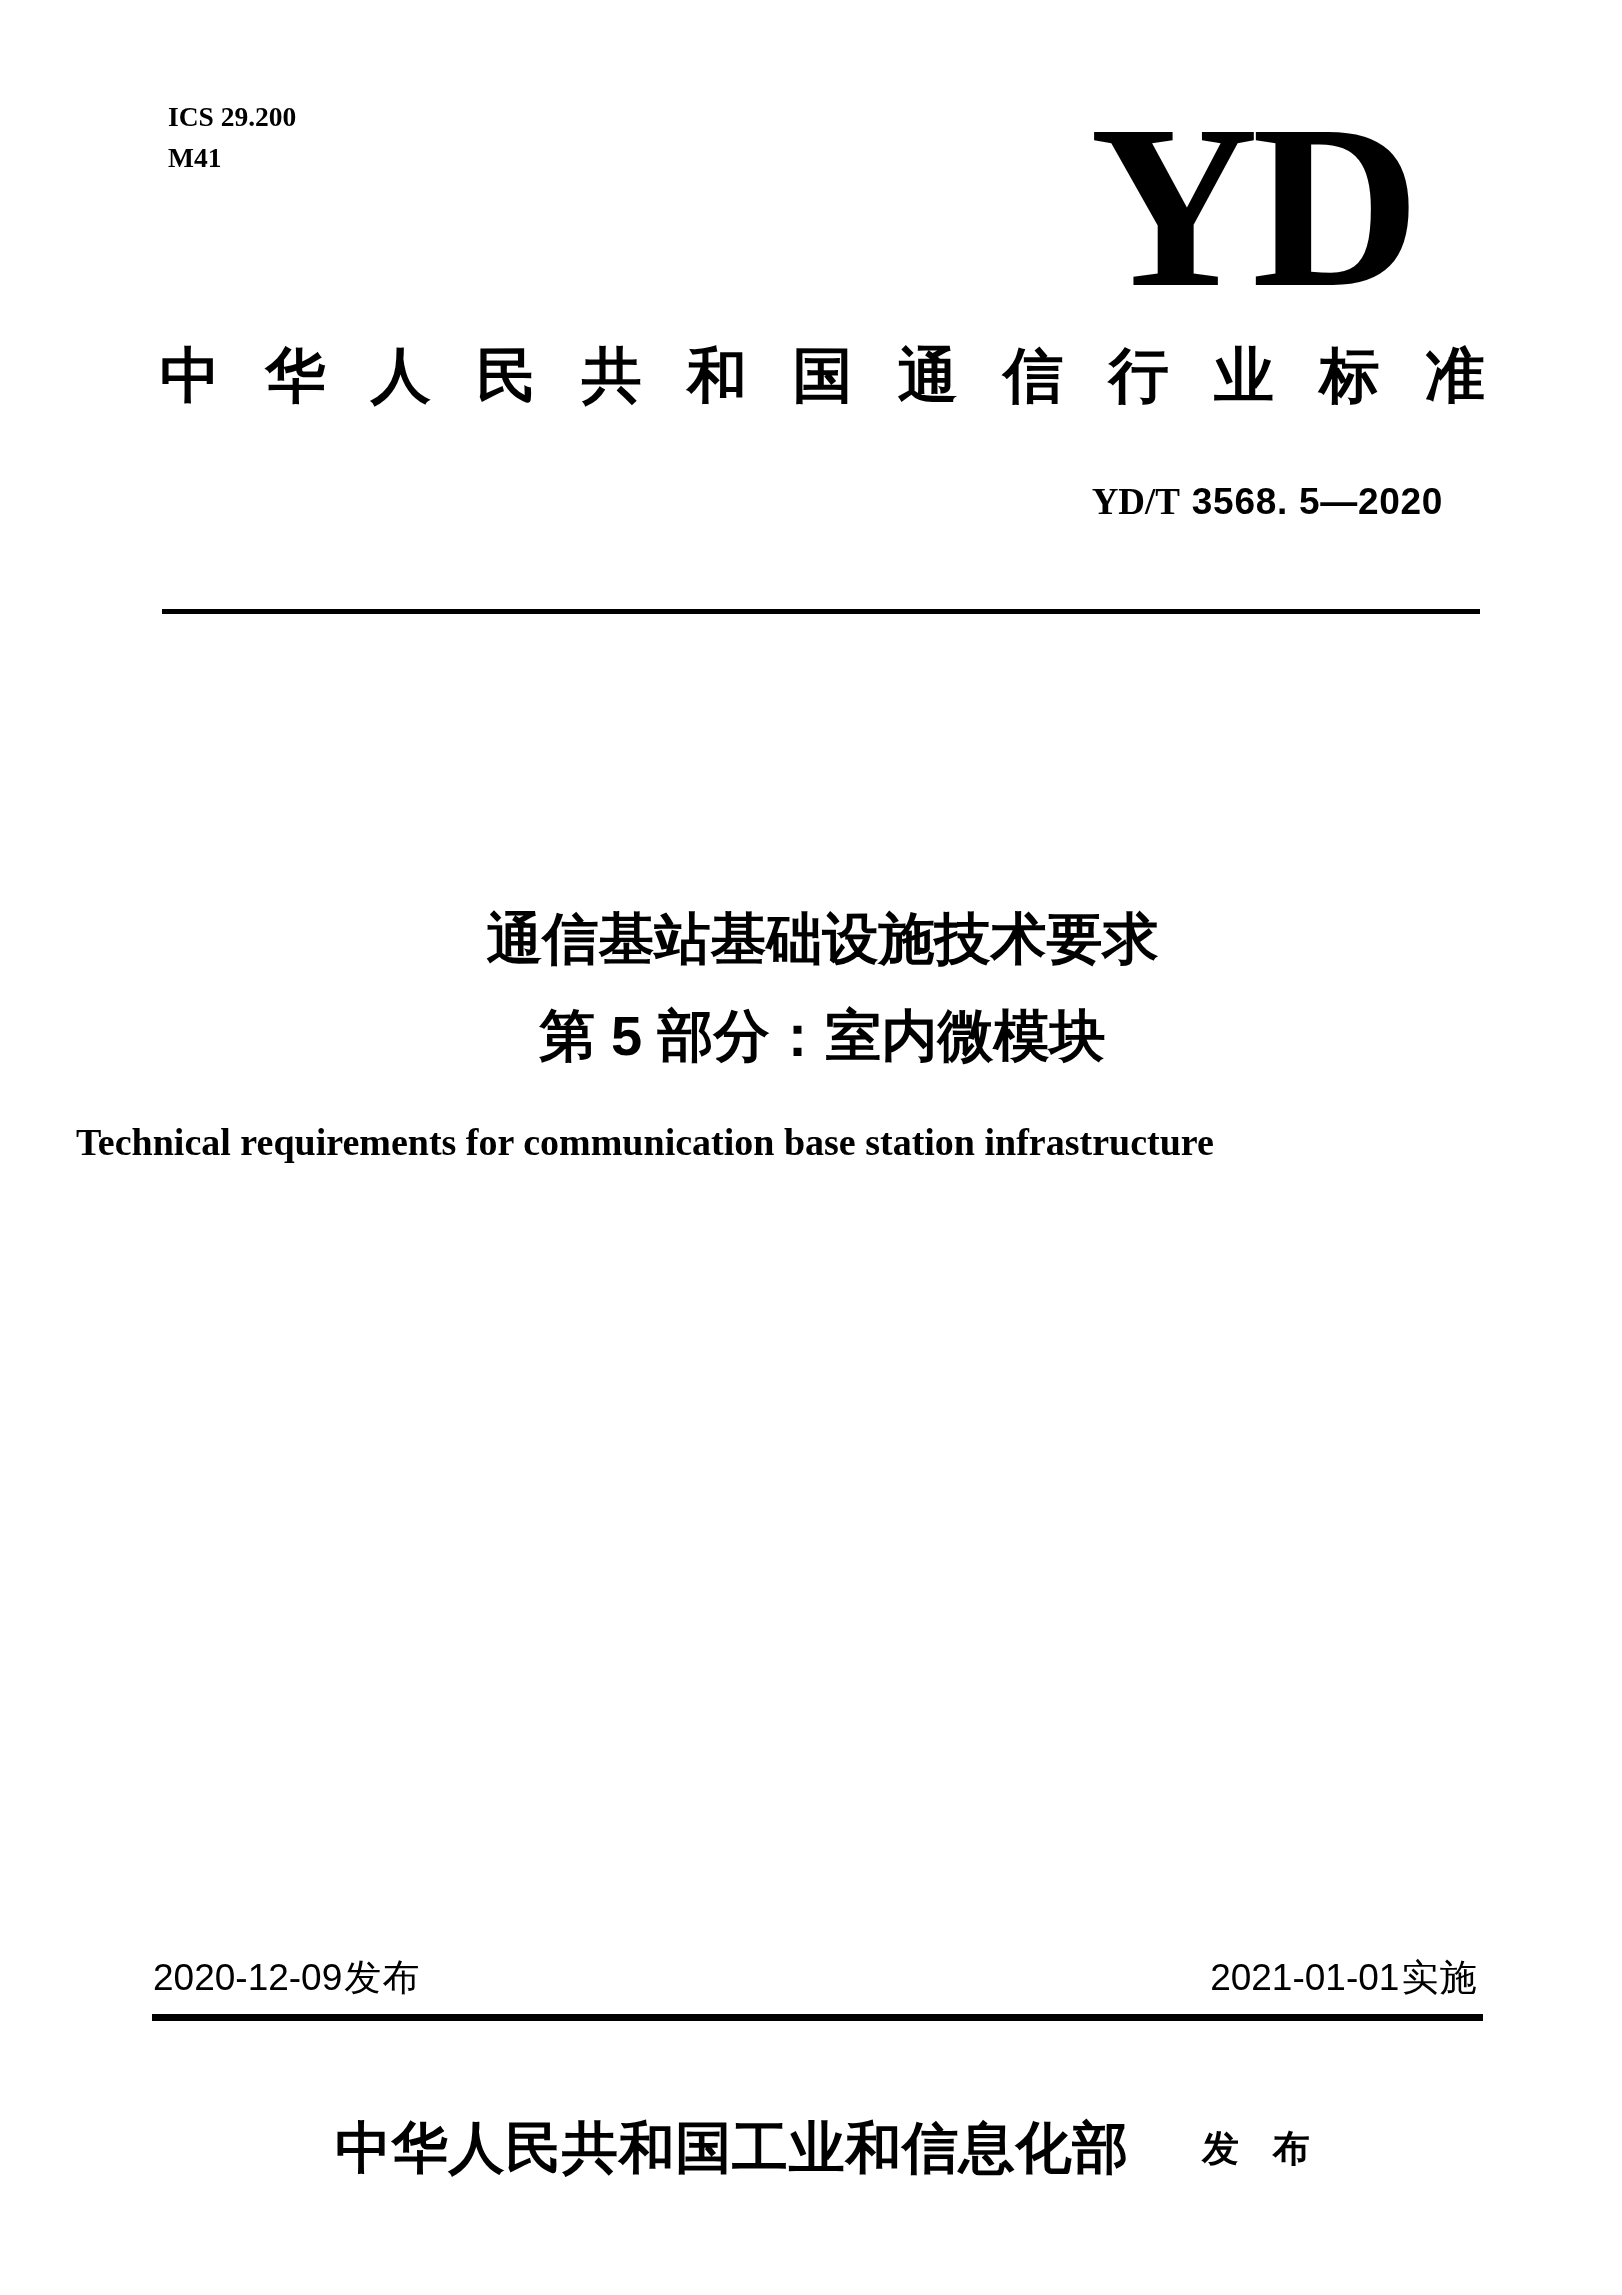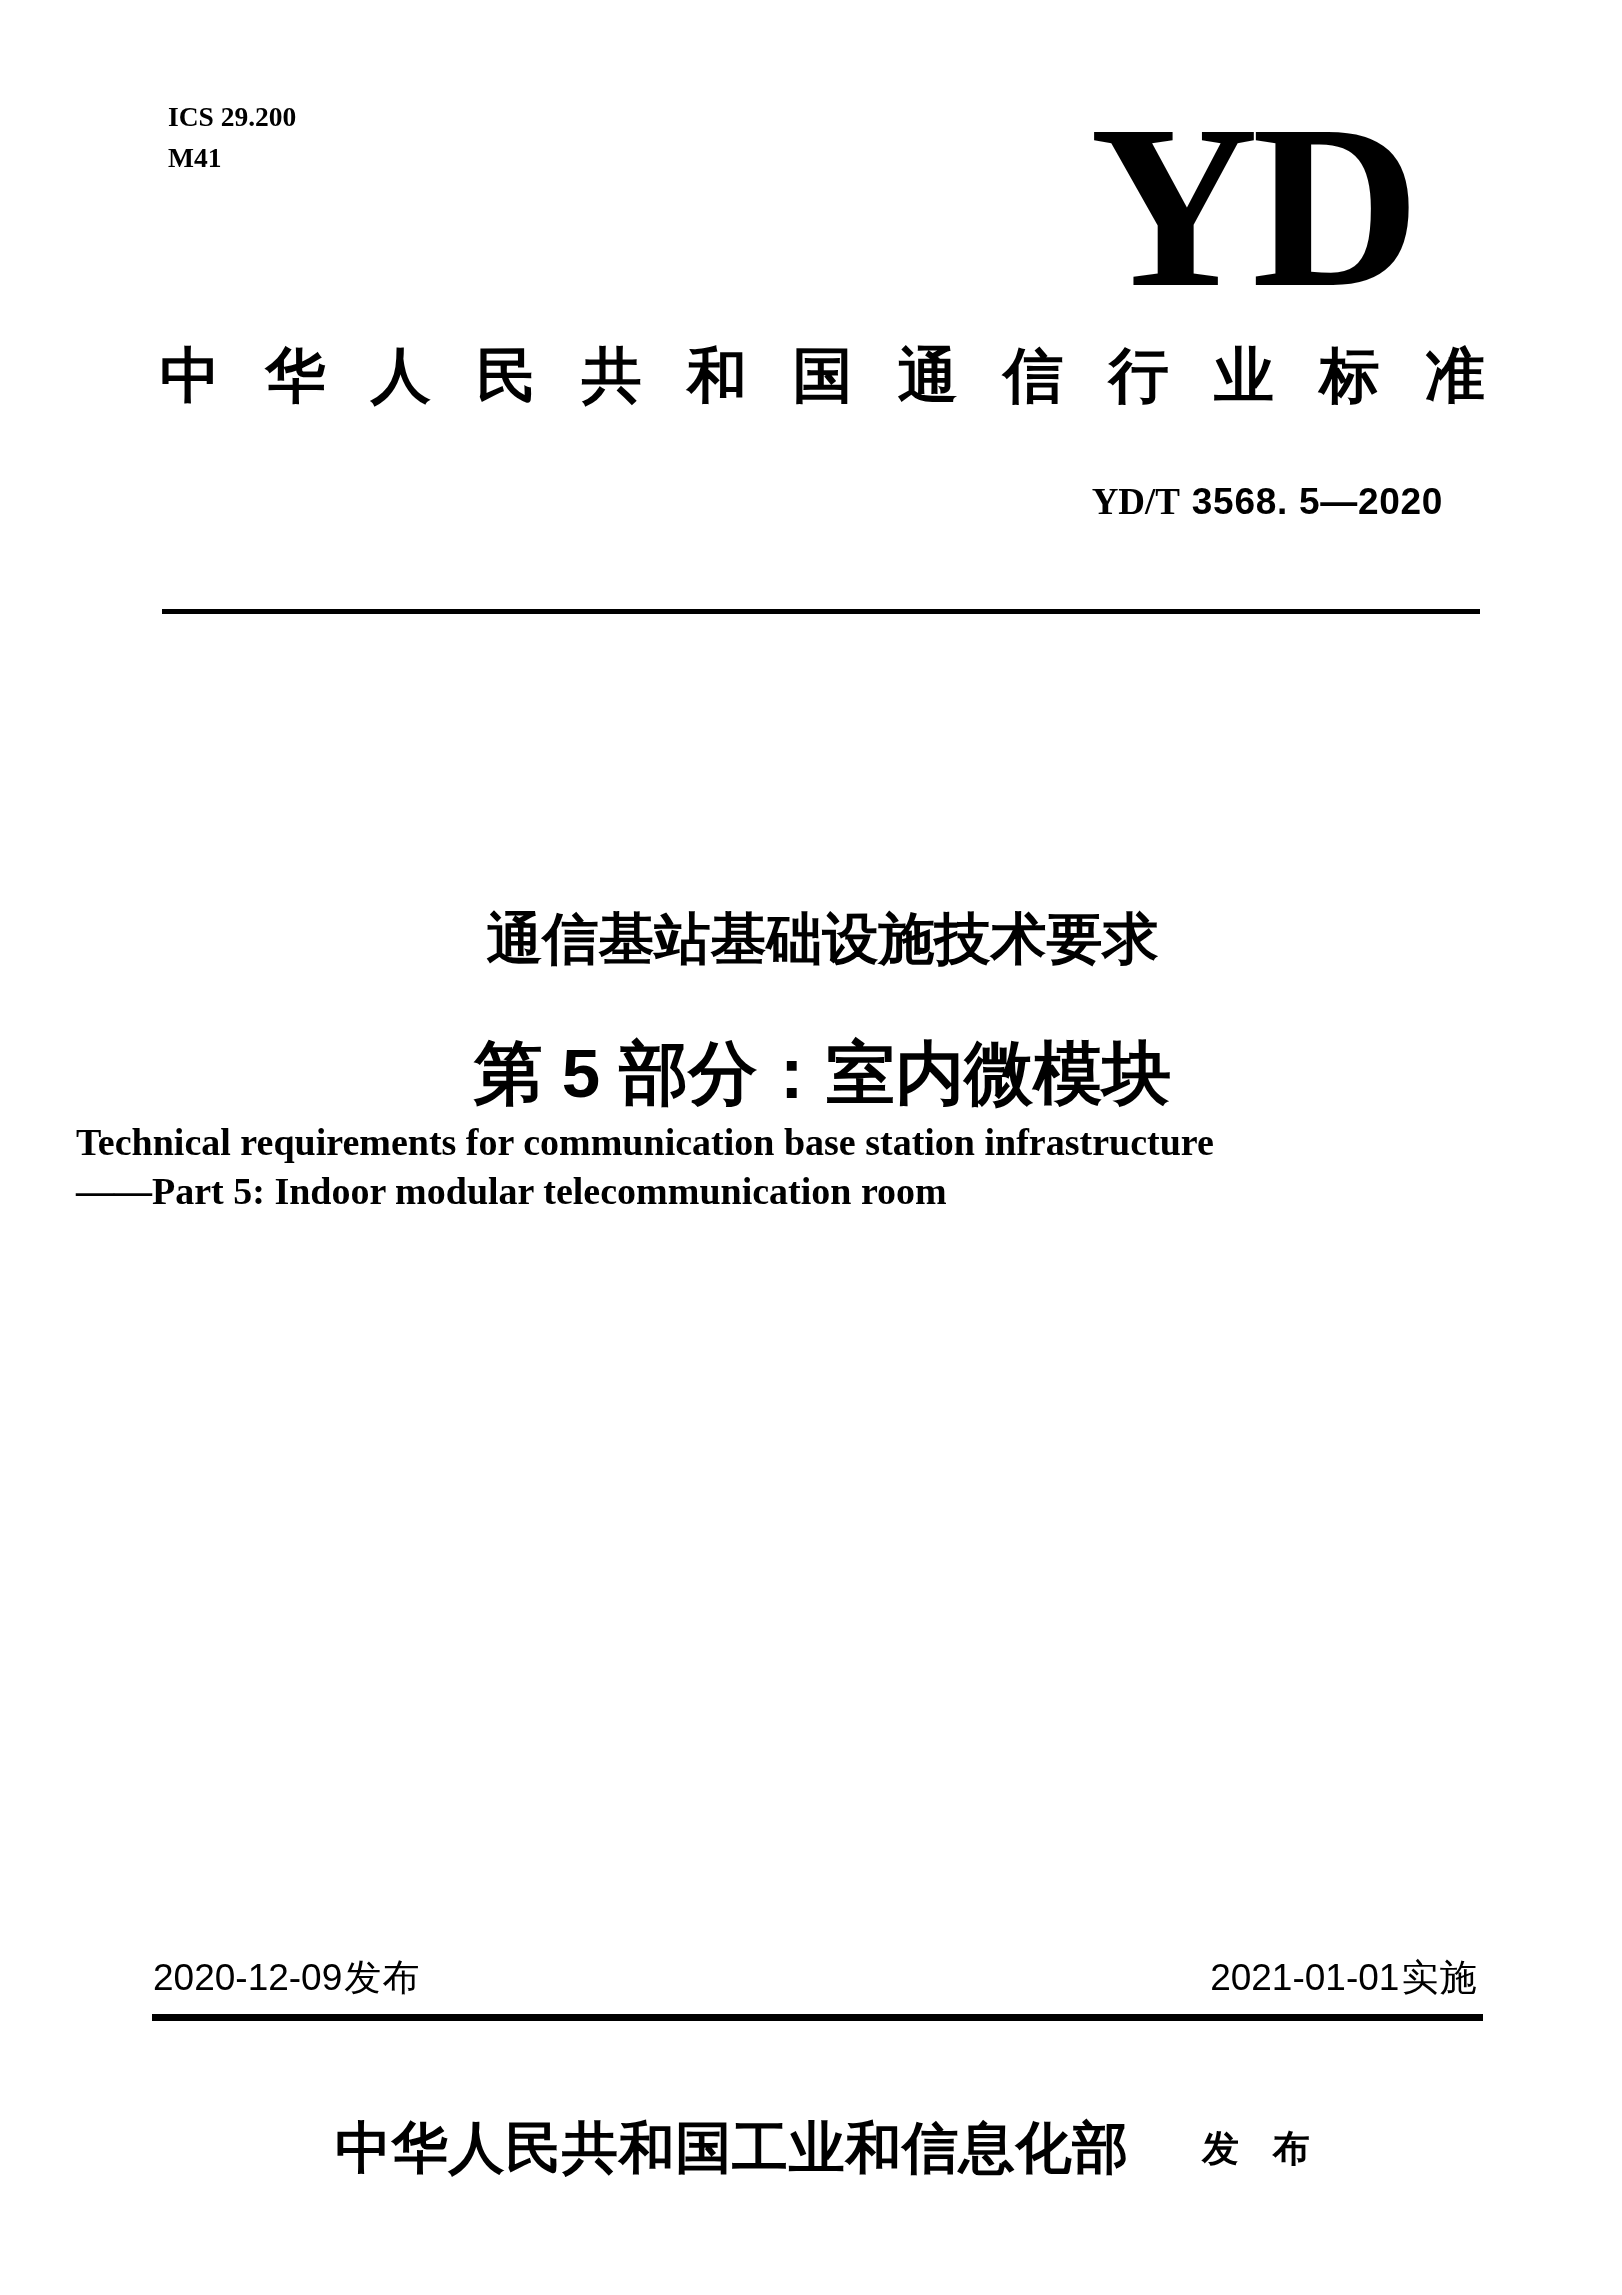--- a/index.html
+++ b/index.html
@@ -45,21 +45,21 @@
     font-size:37px;line-height:1;white-space:nowrap;
   }
   .std-number .prefix{font-weight:bold;margin-right:11.8px;margin-top:27px;}
   .std-number .code{font-weight:bold;letter-spacing:0.7px;}
 
   .rule-top{left:162px;top:609px;width:1318px;height:5.2px;background:var(--ink);}
 
   
   .title-cn{left:160px;width:1325px;text-align:center;font-weight:bold;line-height:1;white-space:nowrap;}
   .title-cn.l1{top:911px;font-size:56px;}
-  .title-cn.l2{top:1008px;font-size:69px;margin-top:31px;}
+  .title-cn.l2{top:1008px;font-size:56px;}
 
   
   .title-en{left:76px;width:1453px;text-align:left;font-weight:bold;line-height:1;white-space:nowrap;}
   .title-en.l1{top:1123px;font-size:38px;}
   .title-en.l2{top:1172px;font-size:38px;}
 
   
   .date-line{top:1959px;font-size:37px;line-height:1;white-space:nowrap;}
   .date-line.issue{left:153px;}
   .date-line.impl{right:145px;}
@@ -105,21 +105,20 @@
   <div class="abs std-number">
     <span class="serif prefix">YD/T</span><span class="sans code">3568. 5—2020</span>
   </div>
 
   <div class="abs rule-top"></div>
 
   <div class="abs sans title-cn l1">通信基站基础设施技术要求</div>
   <div class="abs sans title-cn l2">第 5 部分：室内微模块</div>
 
   <div class="abs serif title-en l1">Technical requirements for communication base station infrastructure</div>
-  <div class="abs serif title-en l2">——Part 5: Indoor modular telecommunication room</div>
 
   <div class="abs sans date-line issue">
     <span>2020-12-09</span><span class="cjk-label">发布</span>
   </div>
 
   <div class="abs sans date-line impl">
     <span>2021-01-01</span><span class="cjk-label">实施</span>
   </div>
 
   <div class="abs rule-bottom"></div>

